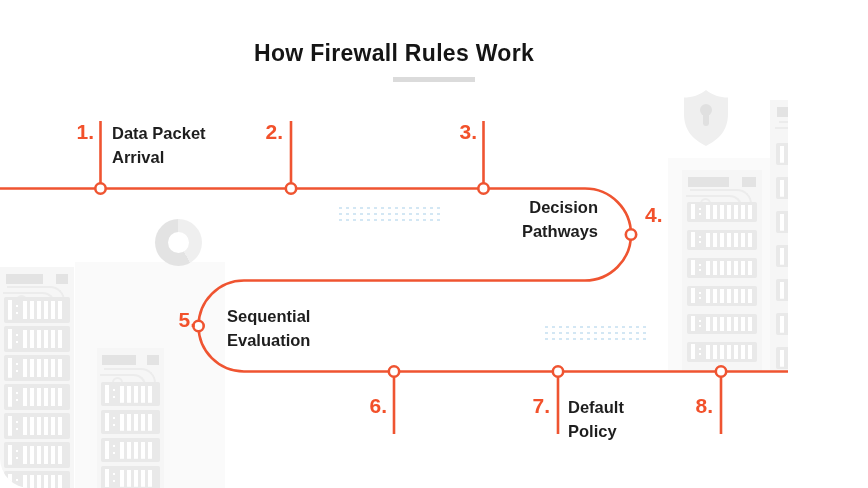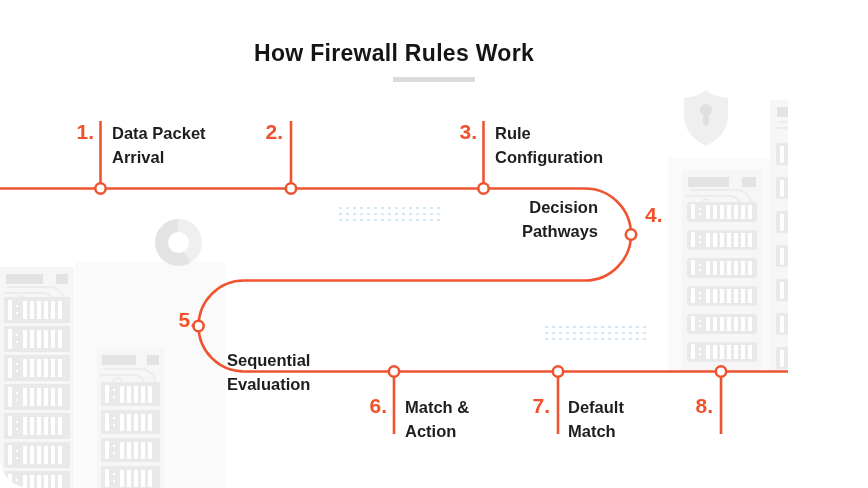--- a/index.html
+++ b/index.html
@@ -61,21 +61,21 @@
 
   
   .step{position:absolute;display:flex;gap:18px;z-index:3;}
   .step .num{width:30px;text-align:right;font-size:21px;line-height:21px;font-weight:800;color:var(--num);}
   .step .label{font-size:16.5px;line-height:24px;font-weight:700;color:var(--text);}
   .step-1{left:64px;top:121px;}  .step-1 .label{width:112px;}
   .step-2{left:253px;top:121px;} .step-2 .label{width:110px;}
   .step-3{left:447px;top:121px;} .step-3 .label{width:125px;}
   .step-4{left:508px;top:195px;gap:47px;} .step-4 .label{width:90px;text-align:right;}
   .step-4 .num{text-align:left;margin-top:9px;}
-  .step-5{left:166px;top:304px;gap:31px;} .step-5 .label{width:105px;margin-top:44px;} .step-5 .num{margin-top:5px;}
+  .step-5{left:166px;top:304px;gap:31px;} .step-5 .label{width:105px;} .step-5 .num{margin-top:5px;}
   .step-6{left:357px;top:395px;} .step-6 .label{width:85px;}
   .step-7{left:520px;top:395px;} .step-7 .label{width:75px;}
   .step-8{left:683px;top:395px;} .step-8 .label{width:100px;}
 </style>
 </head>
 <body>
 
 <div class="canvas">
 
   <div class="backdrop" style="left:75px;top:262px;width:150px;height:226px;"></div>
@@ -167,35 +167,33 @@
 
   <div class="step step-1">
     <div class="num">1.</div>
     <div class="label">Data Packet Arrival</div>
   </div>
   <div class="step step-2">
     <div class="num">2.</div>
   </div>
   <div class="step step-3">
     <div class="num">3.</div>
-    <div class="label">Rule Configuration</div>
   </div>
   <div class="step step-4">
     <div class="label">Decision Pathways</div>
     <div class="num">4.</div>
   </div>
   <div class="step step-5">
     <div class="num">5.</div>
     <div class="label">Sequential Evaluation</div>
   </div>
   <div class="step step-6">
     <div class="num">6.</div>
-    <div class="label">Match &amp; Action</div>
   </div>
   <div class="step step-7">
     <div class="num">7.</div>
-    <div class="label">Default Match</div>
+    <div class="label">Default Policy</div>
   </div>
   <div class="step step-8">
     <div class="num">8.</div>
   </div>
 
 </div>
 
 </body></html>

